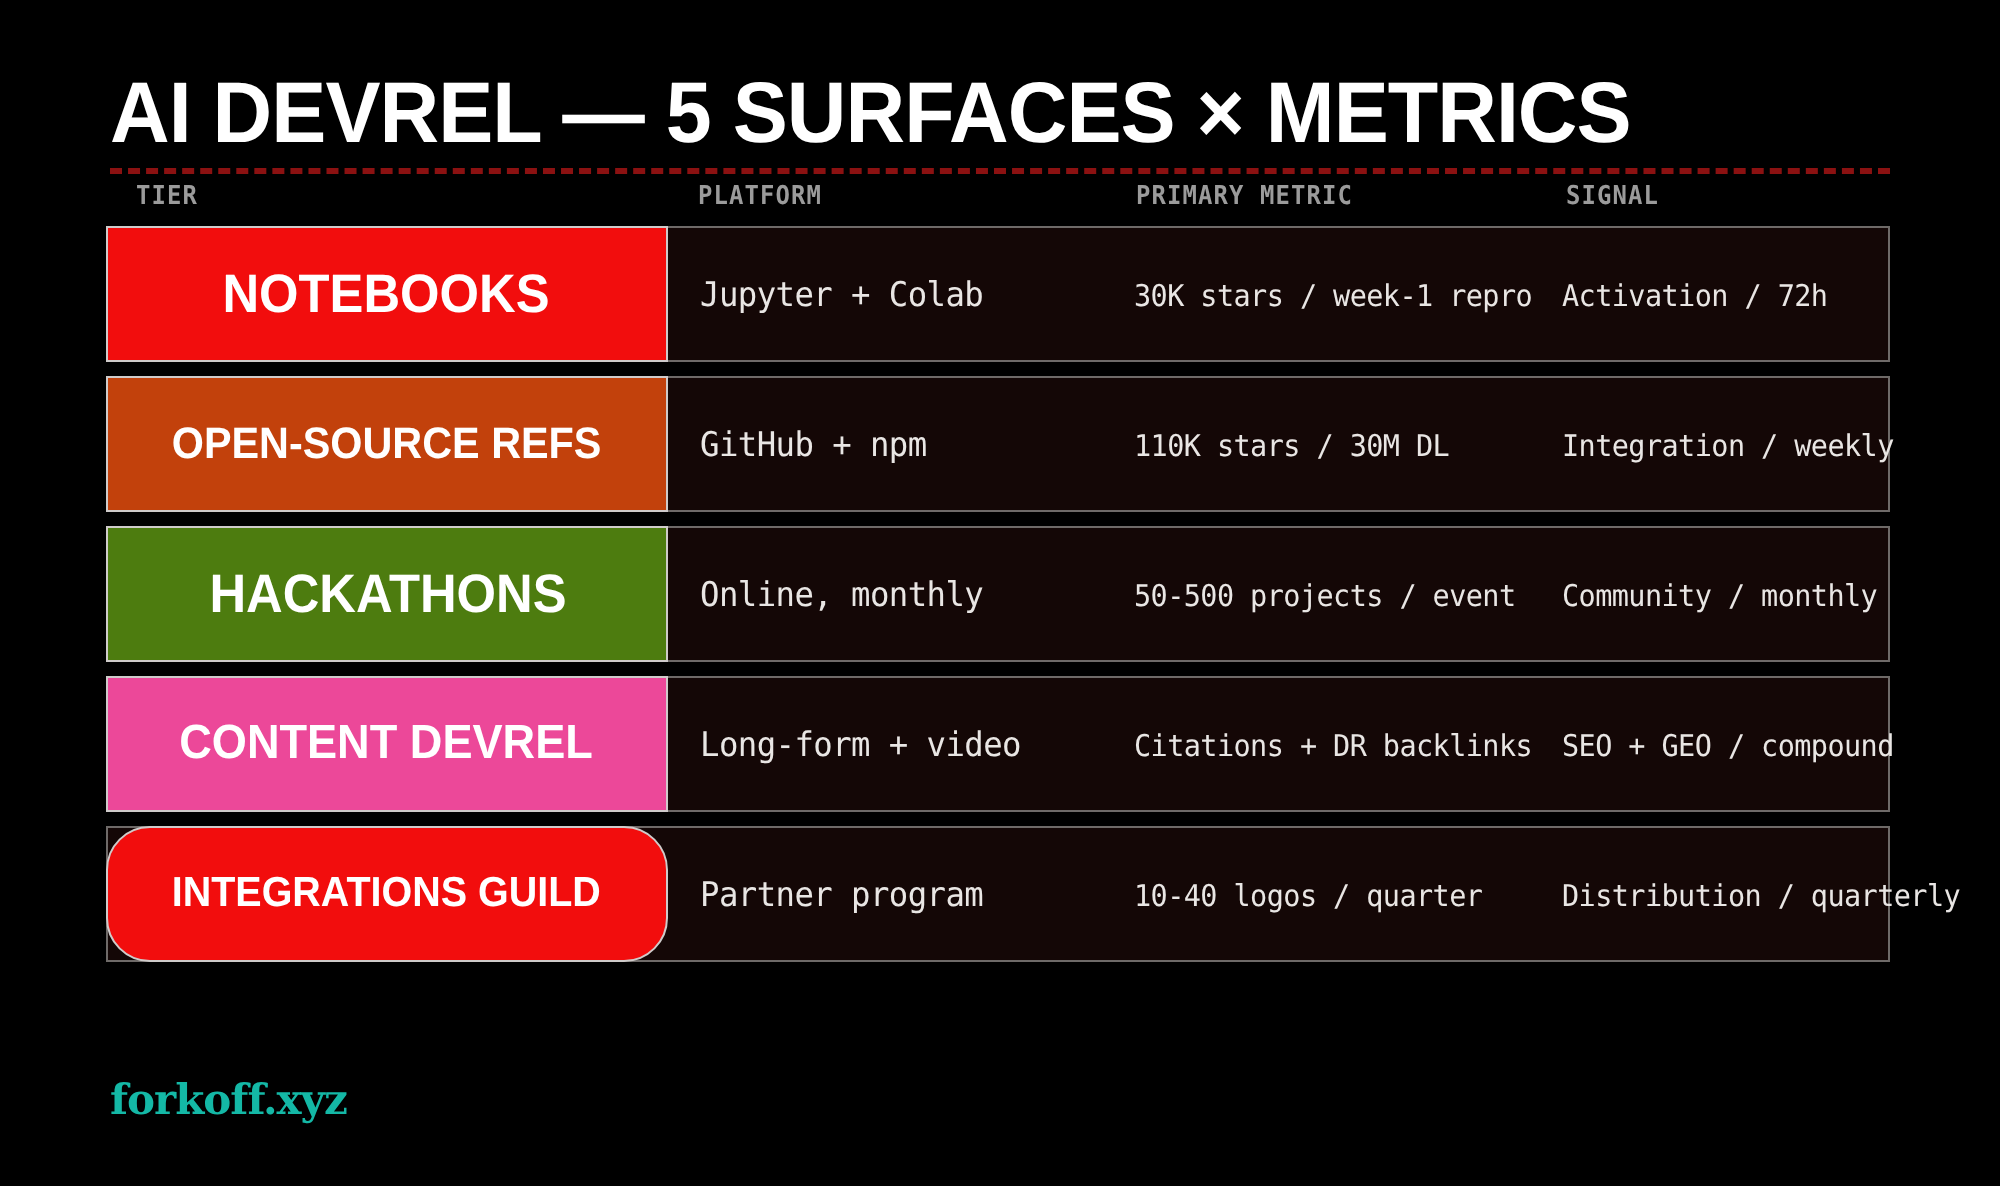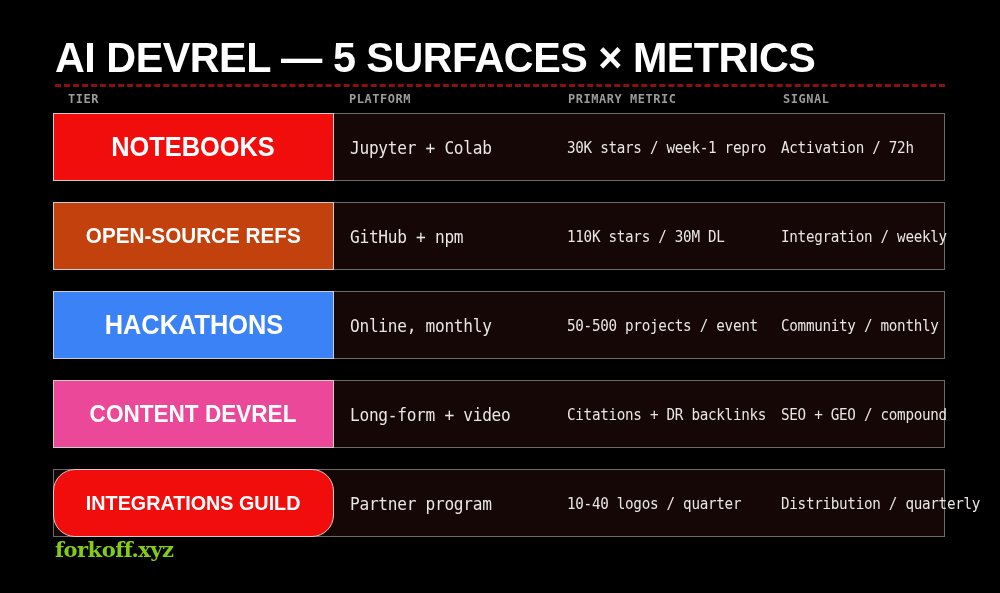--- a/index.html
+++ b/index.html
@@ -67,21 +67,21 @@
   
   .table {
     position:absolute;
     left:53px; top:113px;
     width:892px;
   }
 
   .row {
     position:relative;
     height:68px;
-    margin-bottom:21px;
+    margin-bottom:7px;
     background:#140706;
     border:1px solid #6e6a68;
   }
   .row:last-child { margin-bottom:0; }
 
   .tier {
     position:absolute;
     left:-1px; top:-1px;
     width:281px; height:68px;
     border:1px solid #cfcbca;
@@ -132,21 +132,21 @@
   }
 
   
   .footer {
     position:absolute;
     left:55px; top:537px;
     font-family:"DejaVu Serif", serif;
     font-weight:700;
     font-size:21px;
     letter-spacing:-0.5px;
-    color:#84cc16;
+    color:#14b8a6;
     white-space:nowrap;
   }
 </style>
 </head>
 <body>
 
 <div class="slide">
 
   <div class="title">AI DEVREL — 5 SURFACES × METRICS</div>
 
@@ -170,21 +170,21 @@
       </div>
       <div class="row">
         <div class="tier" style="background: #c2410c;">
           <span class="tier-label" style="font-size: 22px;">OPEN-SOURCE REFS</span>
         </div>
         <div class="cell cell-platform">GitHub + npm</div>
         <div class="cell cell-metric">110K stars / 30M DL</div>
         <div class="cell cell-signal">Integration / weekly</div>
       </div>
       <div class="row">
-        <div class="tier" style="background: #3b82f6;">
+        <div class="tier" style="background: #4d7c0f;">
           <span class="tier-label" style="font-size: 27px;">HACKATHONS</span>
         </div>
         <div class="cell cell-platform">Online, monthly</div>
         <div class="cell cell-metric">50-500 projects / event</div>
         <div class="cell cell-signal">Community / monthly</div>
       </div>
       <div class="row">
         <div class="tier" style="background: #ec4899; justify-content: center;">
           <span class="tier-label" style="font-size: 24px;">CONTENT DEVREL</span>
         </div>

